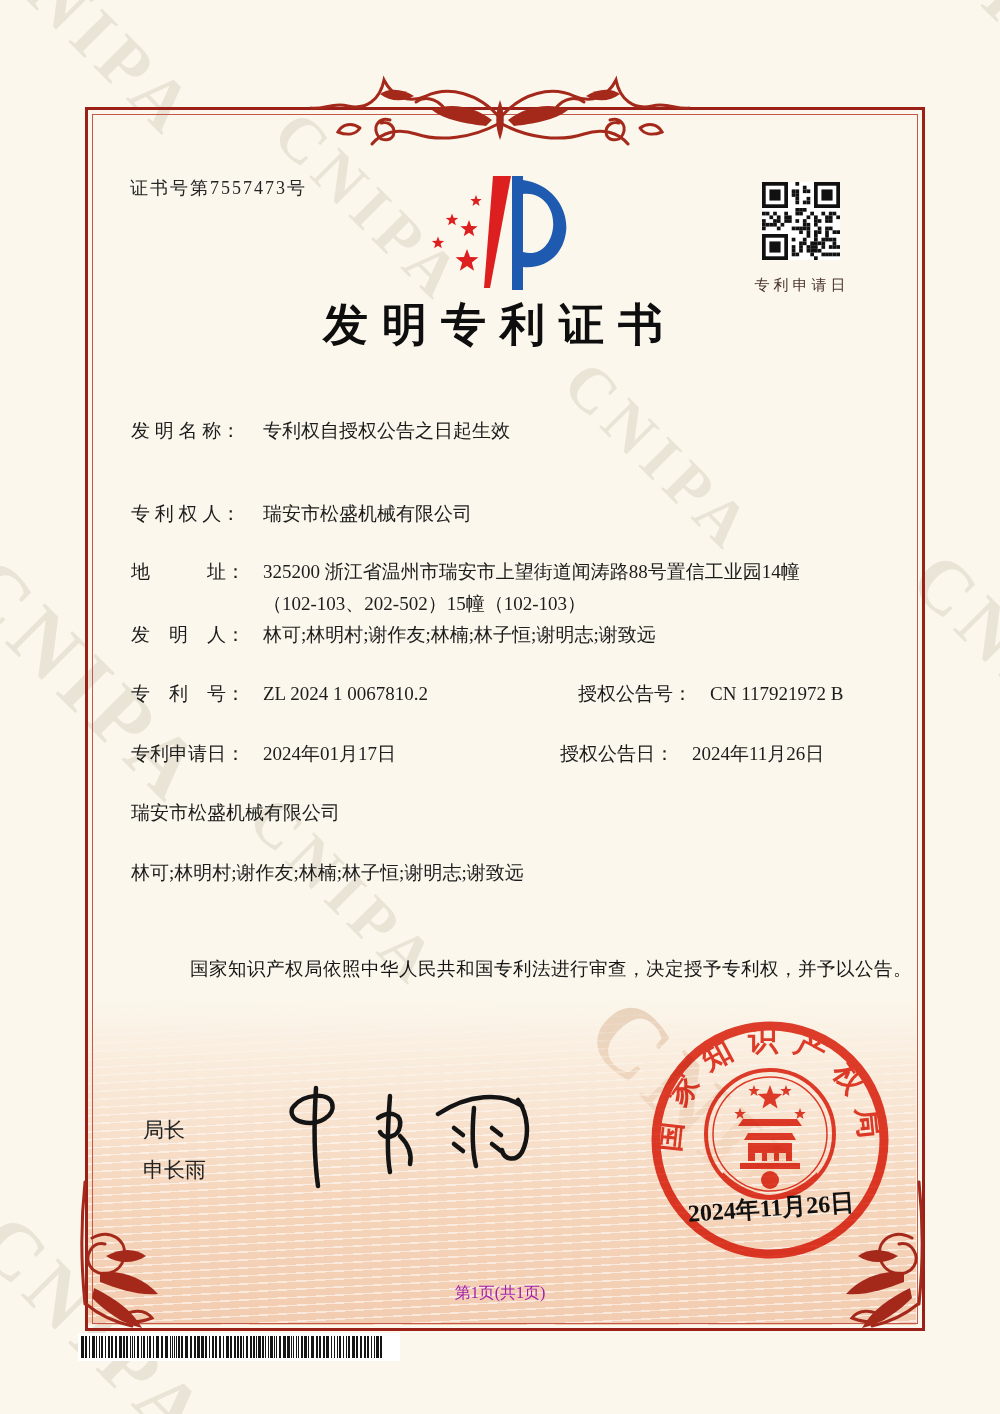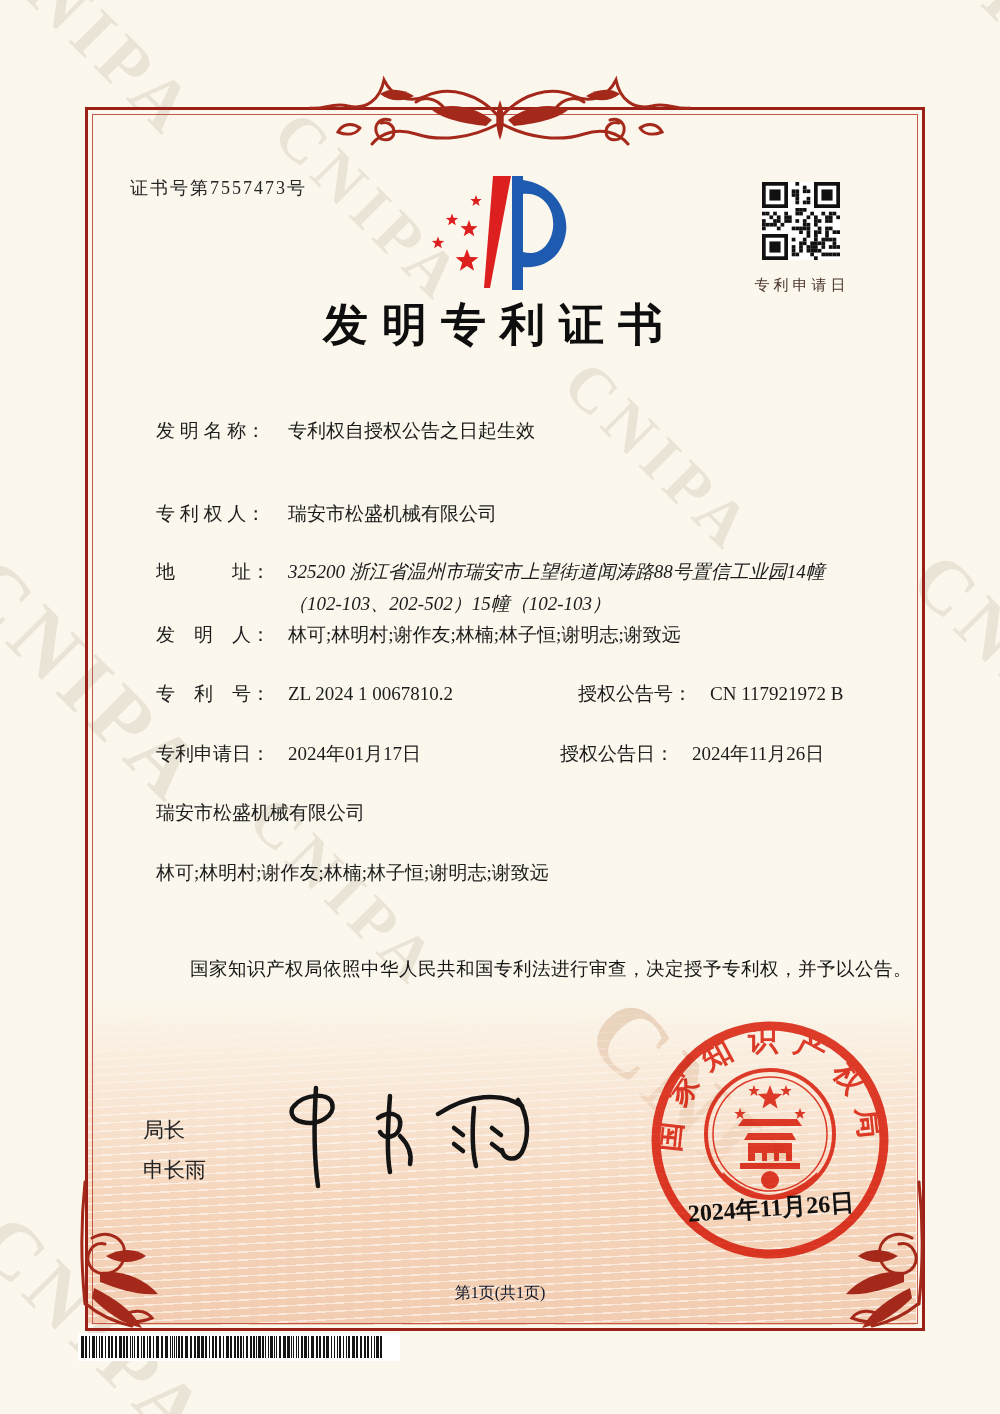--- a/index.html
+++ b/index.html
@@ -23,35 +23,35 @@
   .frame-inner{position:absolute;inset:4px;border:1px solid #c4594a;}
   .certnum{position:absolute;left:130px;top:176px;font-size:18px;letter-spacing:2px;color:#242424;}
   .logo{position:absolute;left:428px;top:170px;}
   .qr{position:absolute;left:762px;top:182px;width:78px;height:78px;background:#fff;}
   .qr svg{display:block;}
   .qr-caption{position:absolute;left:726px;top:276px;width:152px;text-align:center;
         font-size:15px;letter-spacing:4px;color:#4a342b;}
   .title{position:absolute;left:0;top:295px;width:100%;text-align:center;font-size:45px;
         font-weight:bold;letter-spacing:14px;color:#0e0e0e;}
   
-  .row{position:absolute;left:156px;display:flex;font-size:19px;line-height:32px;}
+  .row{position:absolute;left:131px;display:flex;font-size:19px;line-height:32px;}
   .row .lbl{display:inline-block;width:132px;flex:0 0 132px;}
   .row .val{display:inline-block;}
   .row.r2{left:560px;}
   .row.r2 .lbl{width:132px;flex-basis:132px;}
-  .val.addr{width:548px;font-style:italic;}
+  .val.addr{width:548px;}
   .legal{position:absolute;left:92px;width:820px;text-align:right;font-size:18.5px;
         letter-spacing:0.5px;color:#161616;}
   .officer{position:absolute;left:143px;font-size:21px;
         font-family:"Liberation Sans","DejaVu Sans",sans-serif;color:#222;}
   .sig{position:absolute;left:278px;top:1072px;}
   .seal{position:absolute;left:644px;top:1014px;mix-blend-mode:multiply;opacity:0.95;}
   .seal-date{position:absolute;left:656px;top:1192px;width:230px;text-align:center;
         font-size:24px;font-weight:bold;color:#111;transform:rotate(-4deg);}
-  .pagefoot{position:absolute;left:0;top:1283px;width:100%;text-align:center;font-size:16px;color:#0f172a;}
+  .pagefoot{position:absolute;left:0;top:1283px;width:100%;text-align:center;font-size:16px;color:#a21caf;}
   .barcode{position:absolute;left:78px;top:1333px;width:322px;height:28px;background:#fff;
         display:flex;align-items:center;padding:0;}
   .barcode .bars{display:flex;height:22px;margin-left:3px;}
   .barcode .bar{height:100%;background:#141414;}
   .barcode .gap{height:100%;background:transparent;}
   .flourish{position:absolute;pointer-events:none;}
 </style>
 </head>
 <body>
 

